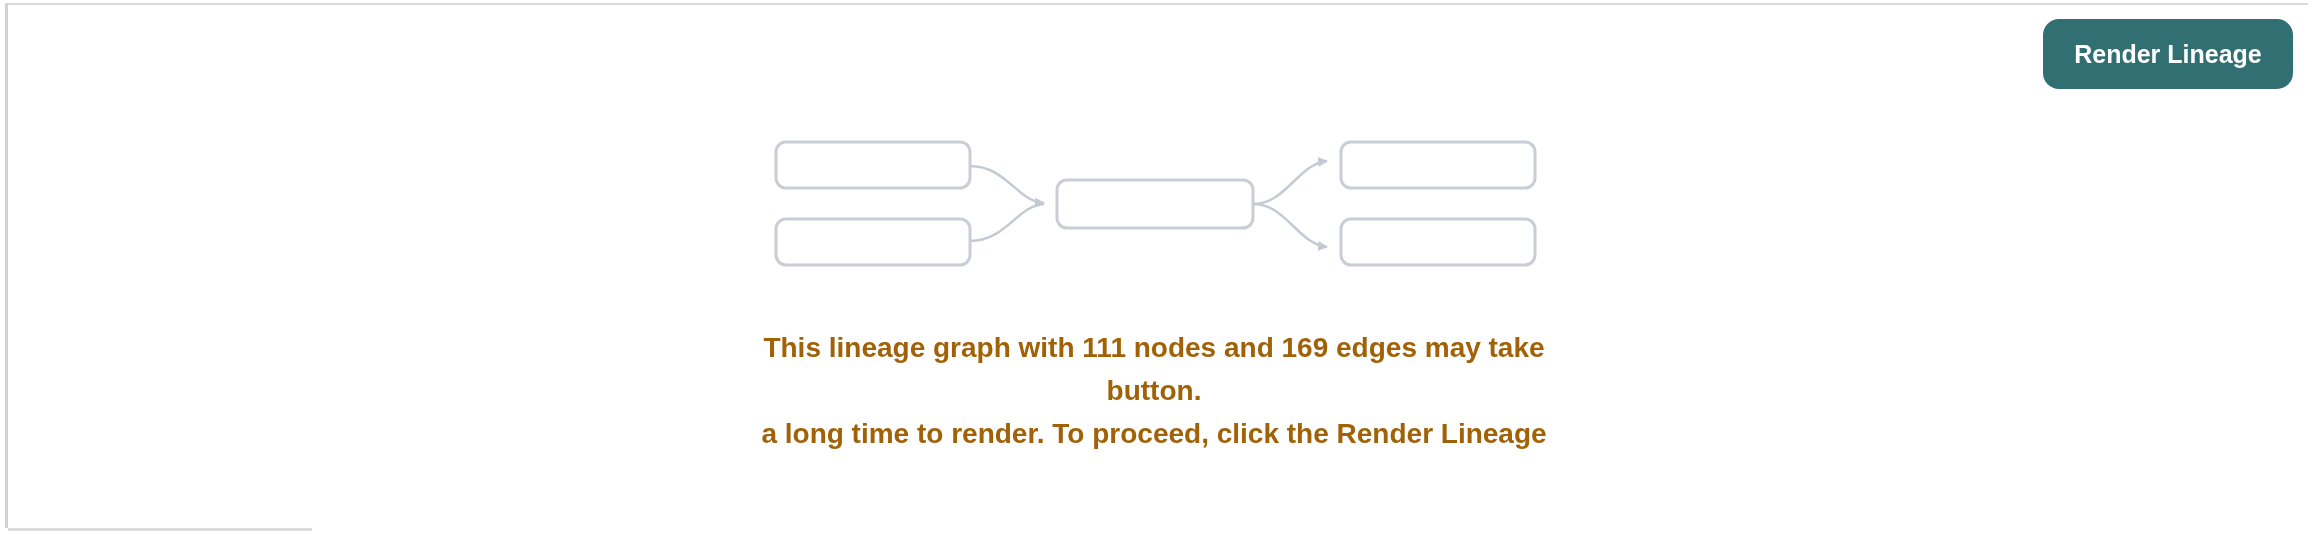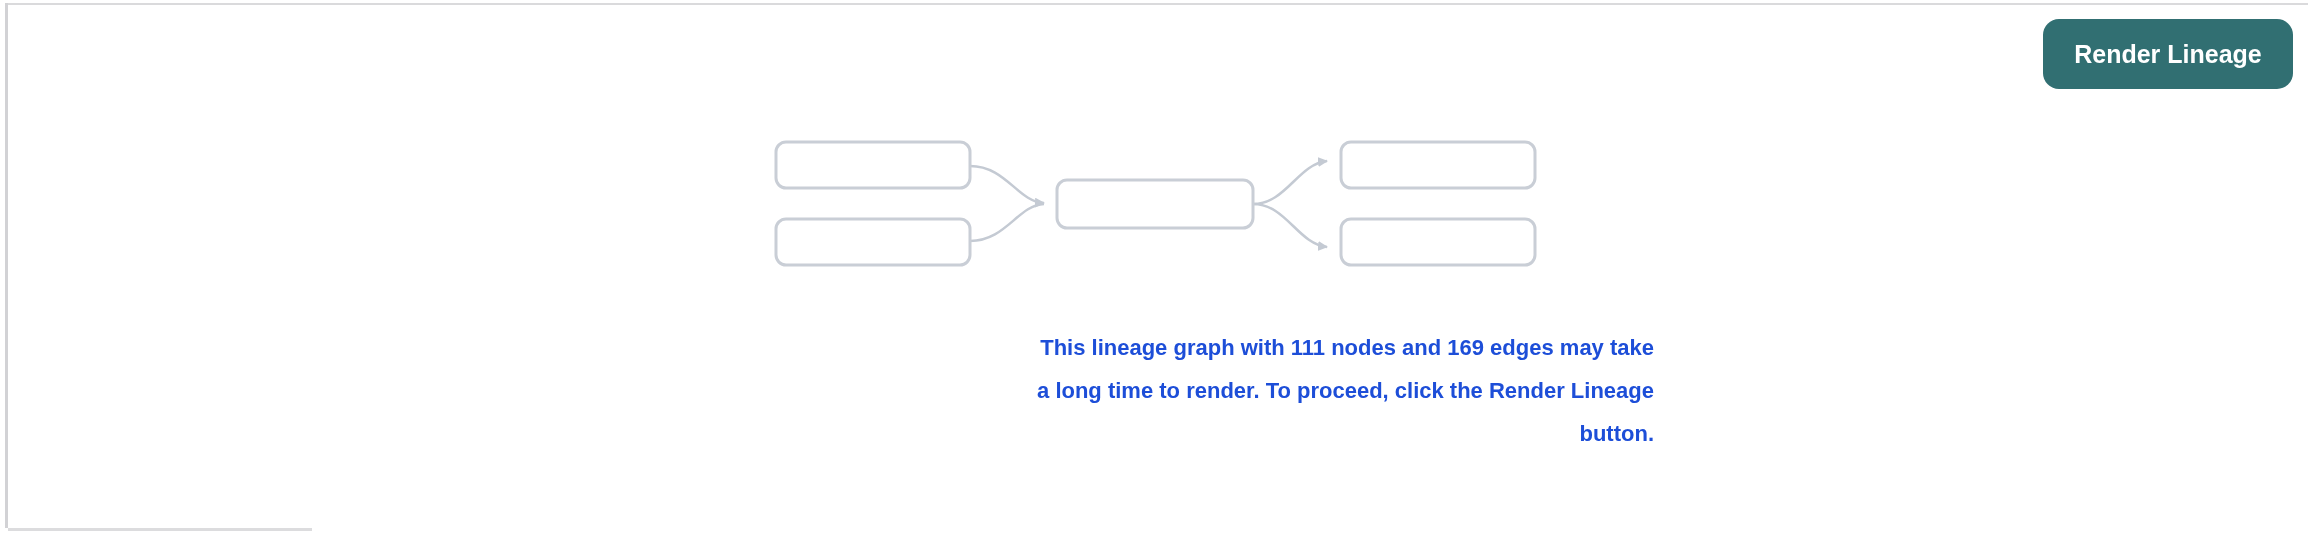--- a/index.html
+++ b/index.html
@@ -51,23 +51,23 @@
   }
   .illustration {
     position: absolute;
     left: 774px; top: 140px;
     width: 763px; height: 127px;
   }
   .message {
     position: absolute;
     left: 654px; top: 326px;
     width: 1000px;
-    text-align: right;
-    color: #1d4ed8;
-    font-size: 22px;
+    text-align: center;
+    color: #a16207;
+    font-size: 28px;
     font-weight: bold;
     line-height: 43px;
   }
 </style>
 </head>
 <body>
 
 <div class="panel">
 
   <div class="divider-top"></div>
@@ -94,17 +94,17 @@
       <rect x="2" y="2" width="194" height="46" rx="10"></rect>
       <rect x="2" y="79" width="194" height="46" rx="10"></rect>
       <rect x="283" y="40" width="196" height="48" rx="10"></rect>
       <rect x="567" y="2" width="194" height="46" rx="10"></rect>
       <rect x="567" y="79" width="194" height="46" rx="10"></rect>
     </g>
   </svg>
 
   <div class="message">
     <div>This lineage graph with 111 nodes and 169 edges may take</div>
+    <div>button.</div>
     <div>a long time to render. To proceed, click the Render Lineage</div>
-    <div>button.</div>
   </div>
 
 </div>
 
 </body></html>

